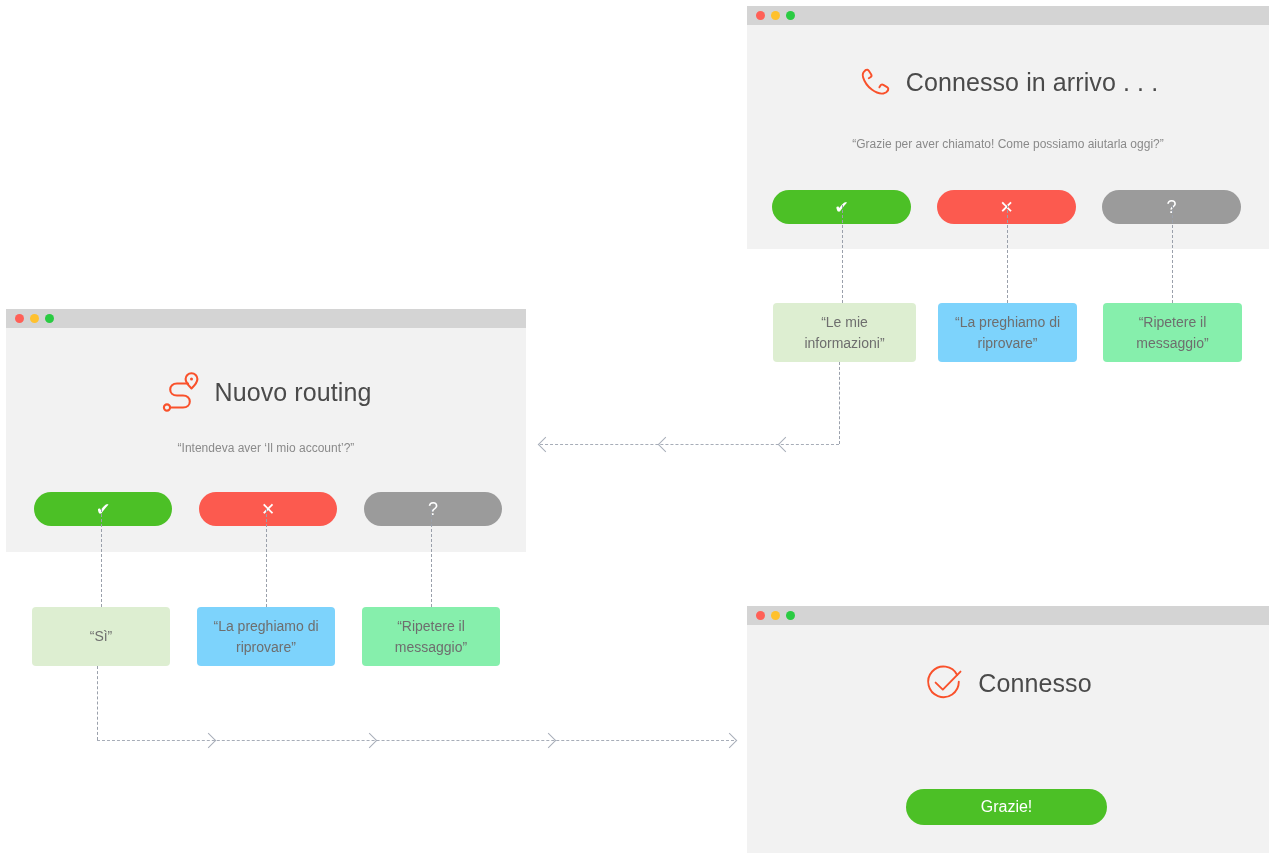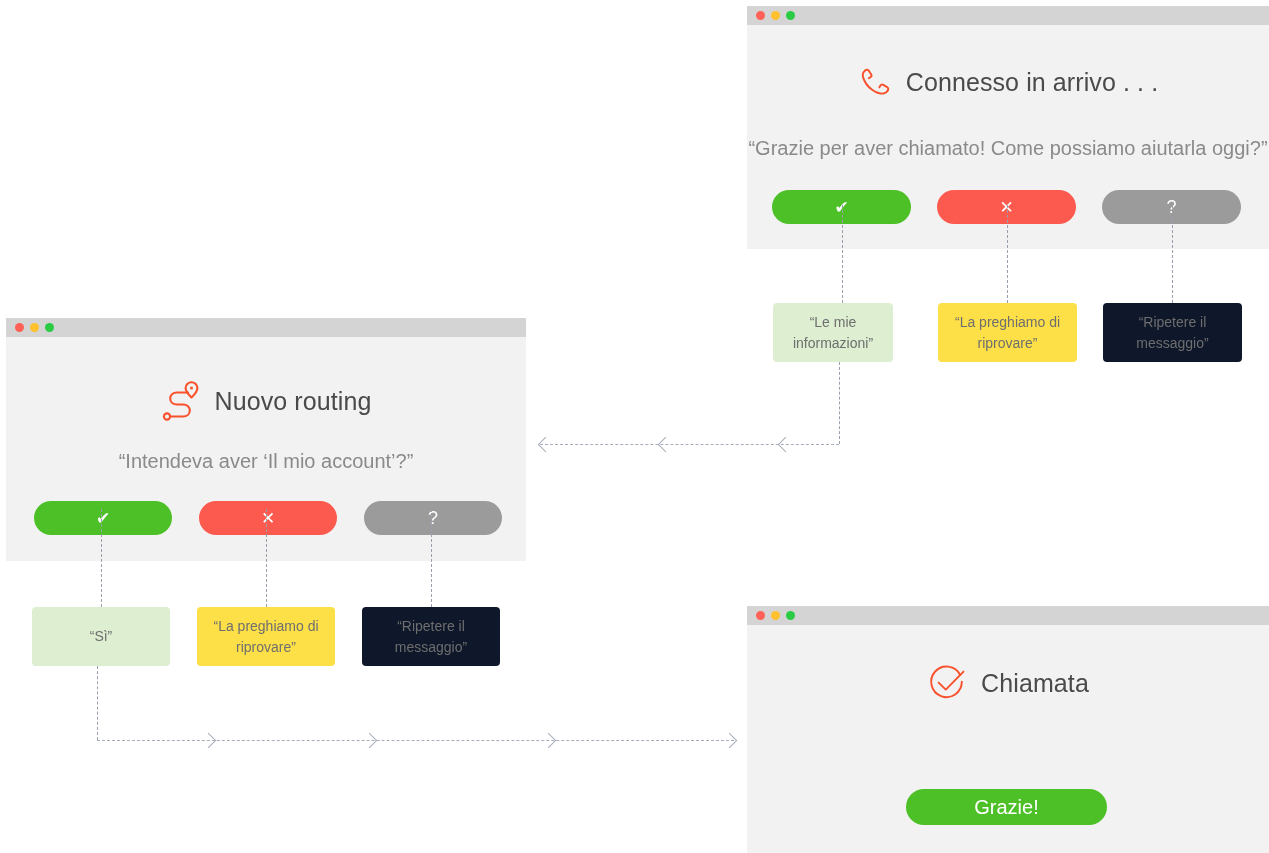--- a/index.html
+++ b/index.html
@@ -55,21 +55,21 @@
     font-size: 25px;
     color: #4a4a4a;
     font-weight: 400;
     letter-spacing: .1px;
     white-space: nowrap;
   }
   .wicon { flex: none; line-height: 0; }
 
   .wsubtitle {
     text-align: center;
-    font-size: 20px;
+    font-size: 12px;
     color: #8a8a8a;
     white-space: nowrap;
   }
   .pill {
     height: 34px;
     border-radius: 17px;
     border: none;
     display: flex;
     align-items: center;
     justify-content: center;
@@ -96,22 +96,22 @@
     align-items: center;
     justify-content: center;
     text-align: center;
     font-size: 14px;
     color: #6e6e6e;
     line-height: 1.45;
     box-sizing: border-box;
     padding: 4px 8px;
   }
   .obox.green { background: #ddeed1; }
-  .obox.pink  { background: #fde047; }
-  .obox.gray  { background: #0f172a; }
+  .obox.pink  { background: #7dd3fc; }
+  .obox.gray  { background: #86efac; }
 
   
   .vline {
     position: absolute;
     width: 0;
     border-left: 1px dashed #9aa0ab;
   }
   .hline {
     position: absolute;
     height: 0;
@@ -127,21 +127,21 @@
   .arrow.right { transform: rotate(45deg); }
   .arrow.left  { transform: rotate(-135deg); }
 
   
   .cta {
     position: absolute;
     height: 36px;
     border-radius: 18px;
     background: #4cc026;
     color: #ffffff;
-    font-size: 20px;
+    font-size: 16px;
     border: none;
     display: flex;
     align-items: center;
     justify-content: center;
     cursor: pointer;
     font-family: inherit;
   }
 </style>
 </head>
 <body>
@@ -177,32 +177,32 @@
     <button class="pill unk" style="position:absolute; left:355px; top:165px; width:139px;">
       <span class="glyph qmark">?</span>
     </button>
   </div>
 </div>
 
 <div class="vline" style="left:842px;  top:205px; height:98px;"></div>
 <div class="vline" style="left:1007px; top:205px; height:98px;"></div>
 <div class="vline" style="left:1172px; top:205px; height:98px;"></div>
 
-<div class="obox green" style="left:773px; top:303px; width:120px; height:59px;">“Le mie informazioni”</div>
+<div class="obox green" style="left:773px; top:303px; width:143px; height:59px;">“Le mie informazioni”</div>
 <div class="obox pink" style="left:938px; top:303px; width:139px; height:59px;">“La preghiamo di riprovare”</div>
 <div class="obox gray" style="left:1103px; top:303px; width:139px; height:59px;">“Ripetere il messaggio”</div>
 
 <div class="vline" style="left:839px; top:362px; height:82px;"></div>
 
 <div class="hline" style="left:540px; top:444px; width:299px;"></div>
 <div class="arrow left" style="left:540px; top:439px;"></div>
 <div class="arrow left" style="left:660px; top:439px;"></div>
 <div class="arrow left" style="left:780px; top:439px;"></div>
 
-<div class="window" style="left:6px; top:309px; width:520px; height:243px;margin-top:9px;">
+<div class="window" style="left:6px; top:309px; width:520px; height:243px;">
 
   <div class="titlebar">
     <span class="dot red"></span>
     <span class="dot yellow"></span>
     <span class="dot green"></span>
   </div>
 
   <div class="wbody">
     <div class="wheader" style="position:absolute; left:0; right:0; top:42px;">
       <span class="wicon">
@@ -255,19 +255,19 @@
   </div>
 
   <div class="wbody">
     <div class="wheader" style="position:absolute; left:0; right:0; top:38px;">
       <span class="wicon">
         <svg width="40" height="40" viewBox="0 0 40 40">
           <path d="M33.2 12.0 a15.3 15.3 0 1 0 1.6 6.8" fill="none" stroke="#f9512b" stroke-width="1.9" stroke-linecap="round"></path>
           <path d="M11.6 19.6 L18.8 26.6 L36.5 8.6" fill="none" stroke="#f9512b" stroke-width="1.9" stroke-linecap="round" stroke-linejoin="round"></path>
         </svg>
       </span>
-      <span class="wtitle">Chiamata</span>
+      <span class="wtitle">Connesso</span>
     </div>
 
 
     <button class="cta" style="left:159px; top:164px; width:201px;">Grazie!</button>
   </div>
 </div>
 
 </body></html>

